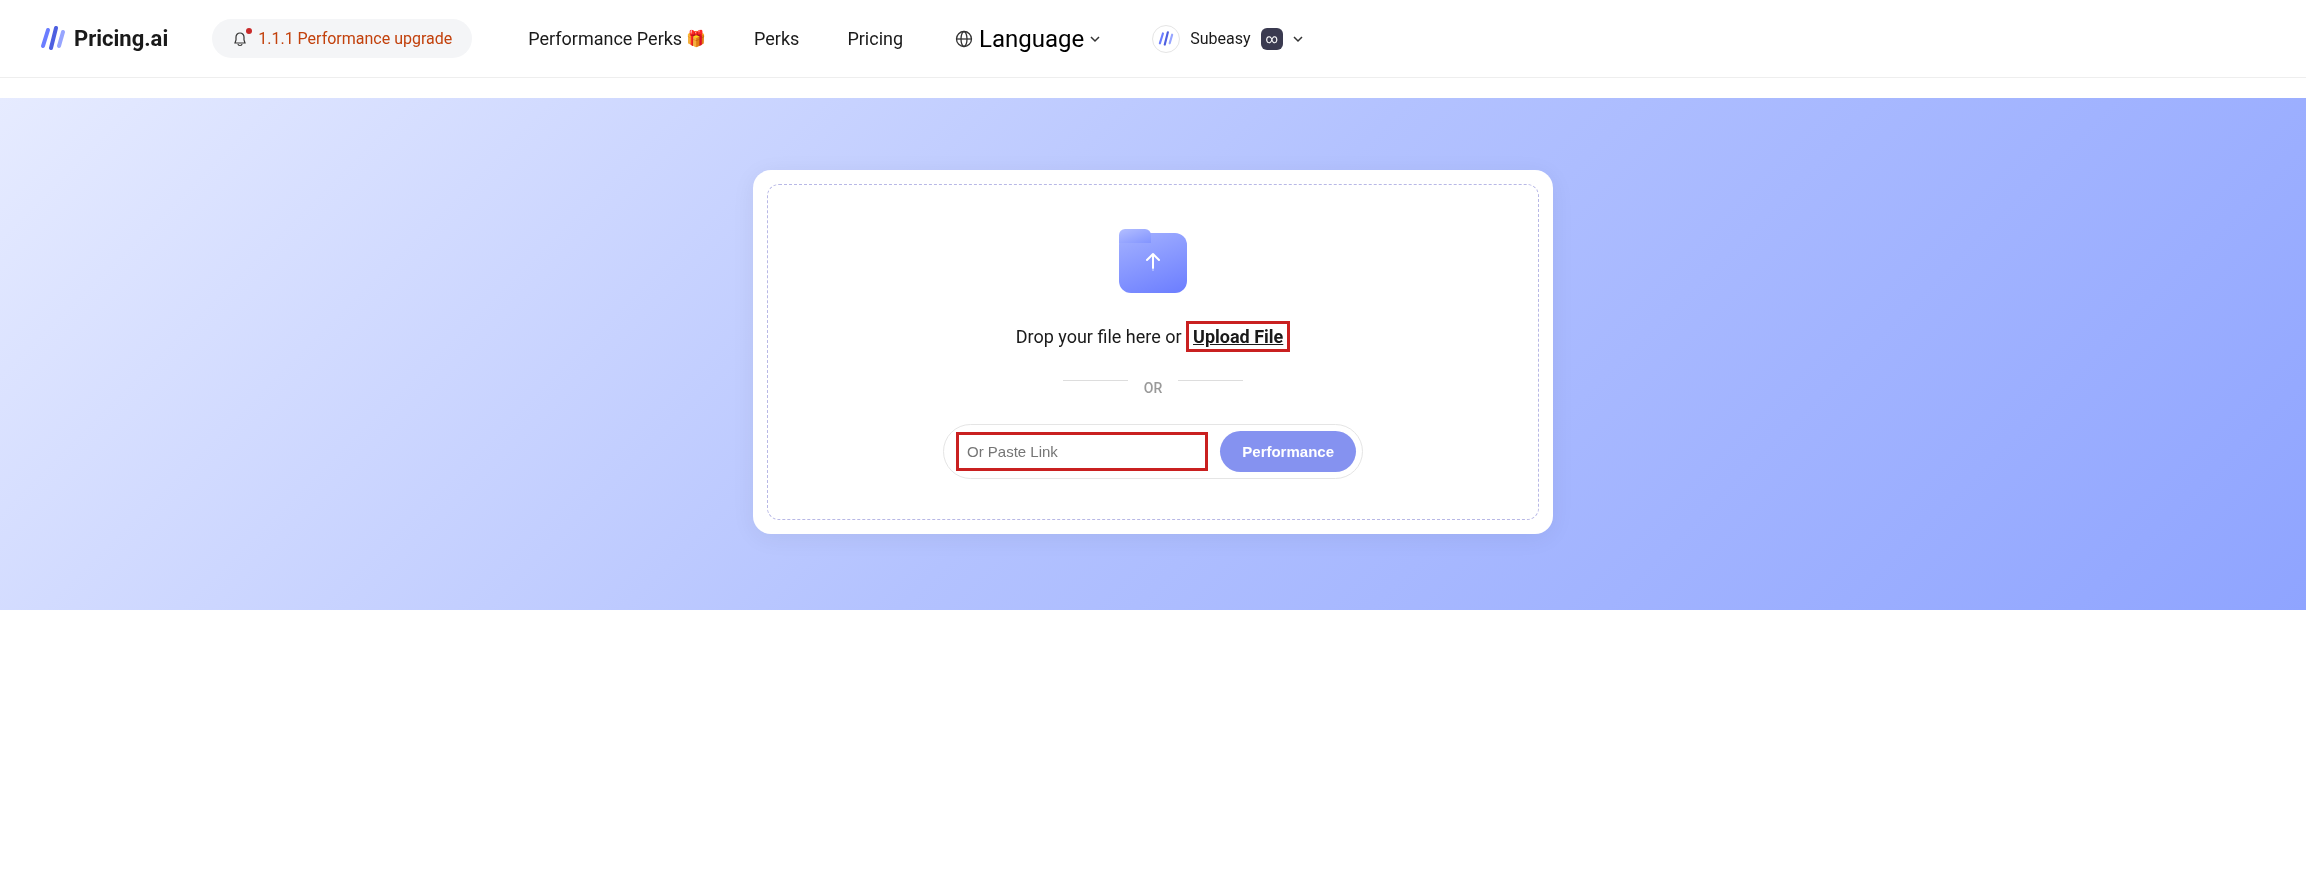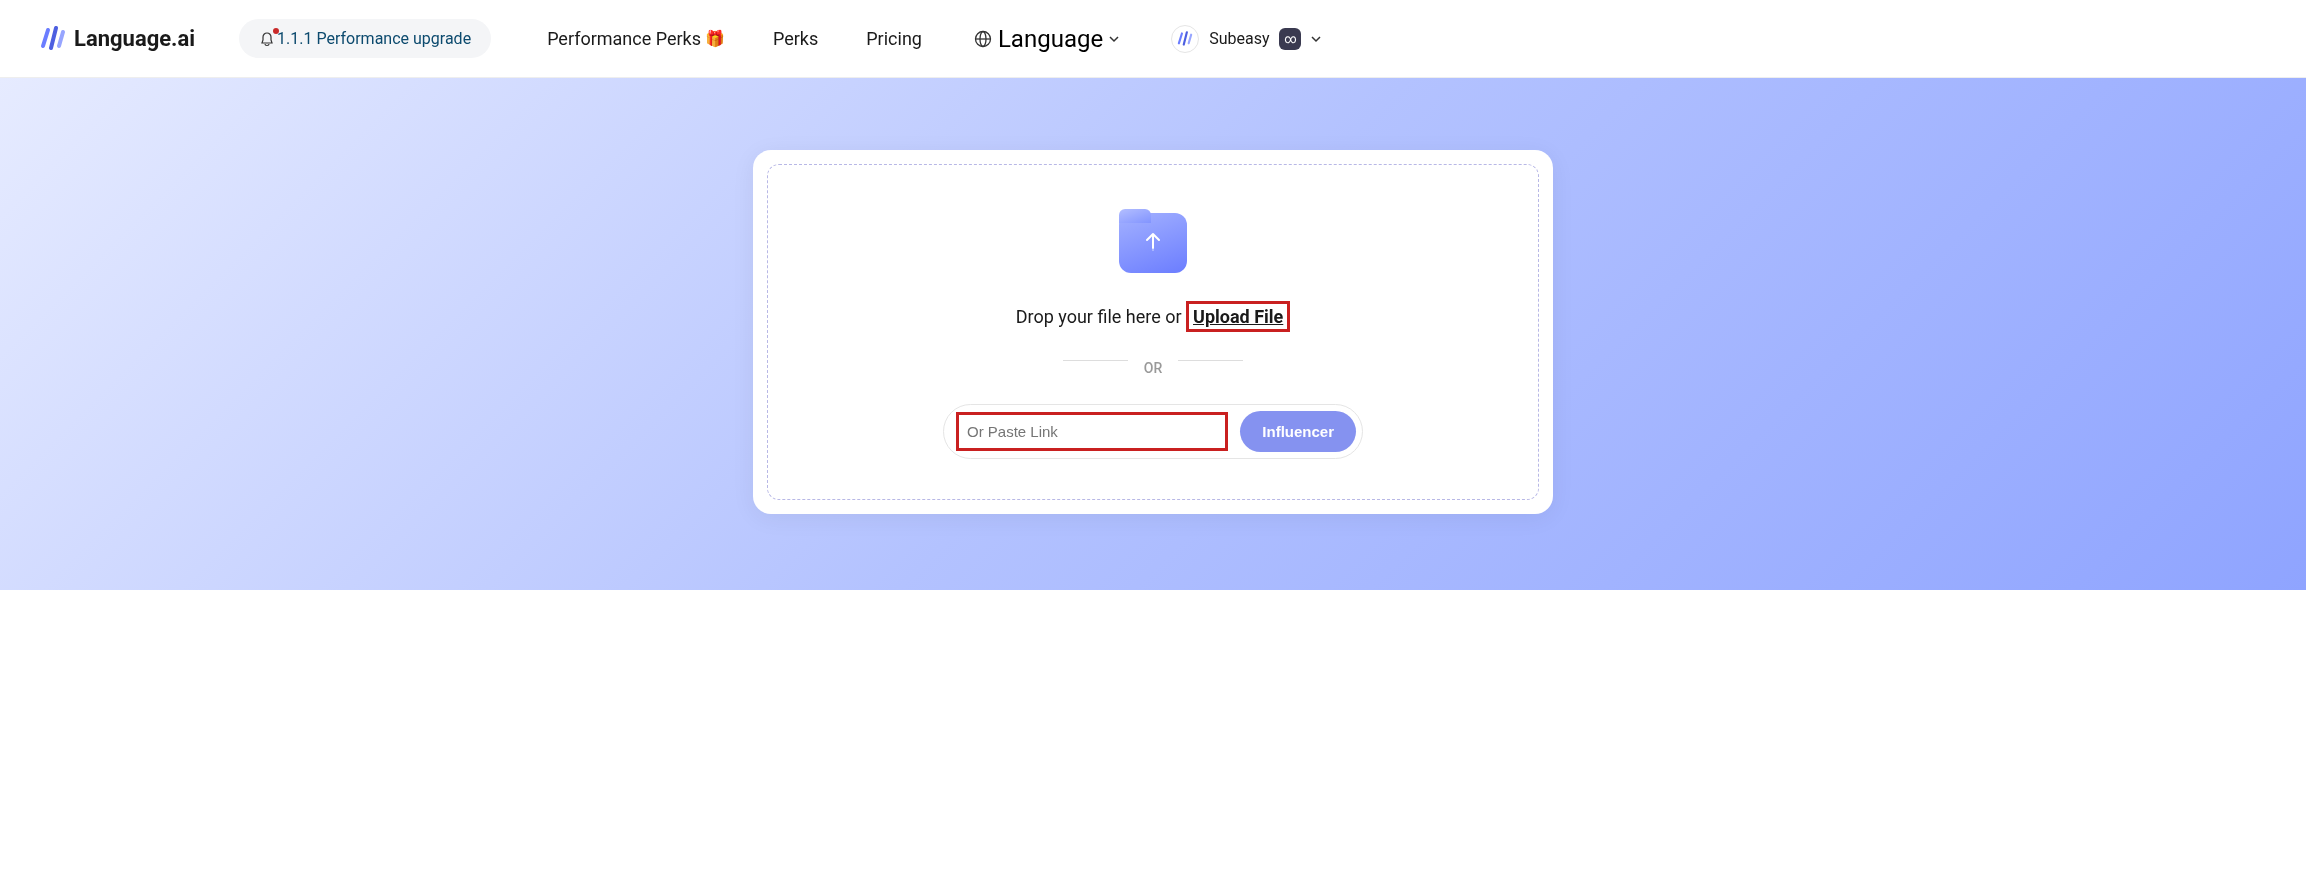--- a/index.html
+++ b/index.html
@@ -7,23 +7,23 @@
 
 
 .header {
   display: flex; align-items: center; padding: 16px 40px;
   border-bottom: 1px solid #eee; gap: 24px; height: 78px;
 }
 .logo { display: flex; align-items: center; gap: 8px; }
 .logo-icon { display: flex; align-items: center; }
 .logo-text { font-size: 22px; font-weight: 700; color: #1a1a1a; }
 .upgrade-pill {
-  display: flex; align-items: center; 
+  display: flex; align-items: center; gap: 8px;
   background: #f4f5f7; border-radius: 24px; padding: 10px 20px;
-  font-size: 16px; color: #0c4a6e; margin-left: 20px;
+  font-size: 16px; color: #c2410c; margin-left: 20px;
 }
 .bell-wrap { position: relative; width: 18px; height: 18px; display: flex; align-items: center; }
 .bell-dot { position: absolute; top: -2px; right: -2px; width: 6px; height: 6px; background: #c92a2a; border-radius: 50%; }
 .nav { display: flex; align-items: center; gap: 48px; margin-left: 32px; }
 .nav-item { font-size: 18px; color: #1a1a1a; cursor: pointer; display: flex; align-items: center; gap: 4px; }
 .gift { font-size: 16px; }
 .lang { display: flex; align-items: center; gap: 6px; margin-left: 28px; cursor: pointer; }
 .globe { width: 18px; height: 18px; }
 .user { display: flex; align-items: center; gap: 10px; margin-left: 28px; cursor: pointer; }
 .user-logo {
@@ -34,21 +34,21 @@
 .user-badge {
   width: 22px; height: 22px; background: #3a3a50; border-radius: 6px;
   display: flex; align-items: center; justify-content: center;
   color: #fff; font-size: 12px;
 }
 
 
 .hero {
   background: linear-gradient(135deg, #e6ebff 0%, #b3c2ff 50%, #8fa4ff 100%);
   min-height: 512px; padding: 72px 40px 28px;
-  display: flex; justify-content: center; align-items: flex-start;
+  display: flex; justify-content: center; align-items: flex-start; margin-top: 20px;
 }
 .card {
   background: #fff; border-radius: 18px; width: 800px; padding: 14px;
   box-shadow: 0 4px 24px rgba(0,0,0,0.06);
 }
 .card-inner {
   border: 1.5px dashed #b8b8e6; border-radius: 12px; padding: 48px 80px 40px;
   display: flex; flex-direction: column; align-items: center;
 }
 .upload-icon {
@@ -89,21 +89,21 @@
 
 <div class="header">
   <div class="logo">
     <span class="logo-icon">
       <svg width="26" height="26" viewBox="0 0 26 26">
         <path d="M3 20 L8 4" stroke="#6b7dff" stroke-width="4" stroke-linecap="round"></path>
         <path d="M11 22 L16 2" stroke="#4d5fe0" stroke-width="4" stroke-linecap="round"></path>
         <path d="M19 20 L23 6" stroke="#97a5ff" stroke-width="4" stroke-linecap="round"></path>
       </svg>
     </span>
-    <span class="logo-text">Language.ai</span>
+    <span class="logo-text">Pricing.ai</span>
   </div>
 
   <div class="upgrade-pill">
     <span class="bell-wrap">
       <svg width="16" height="16" viewBox="0 0 16 16">
         <path d="M8 2 C5.5 2 4 4 4 6 L4 9 L3 12 L13 12 L12 9 L12 6 C12 4 10.5 2 8 2 Z M6 13 C6 14 7 14.5 8 14.5 C9 14.5 10 14 10 13" fill="none" stroke="#333" stroke-width="1.2"></path>
       </svg>
       <span class="bell-dot"></span>
     </span>
     <span>1.1.1 Performance upgrade</span>
@@ -171,17 +171,17 @@
       <div class="or-row">
         <div class="or-line"></div>
         <div class="or-text">OR</div>
         <div class="or-line"></div>
       </div>
 
       <div class="paste-row">
         <span class="input-highlight">
           <input class="paste-input" placeholder="Or Paste Link" style="">
         </span>
-        <button class="transcribe-btn">Influencer</button>
+        <button class="transcribe-btn">Performance</button>
       </div>
     </div>
   </div>
 </div>
 
 </body></html>

